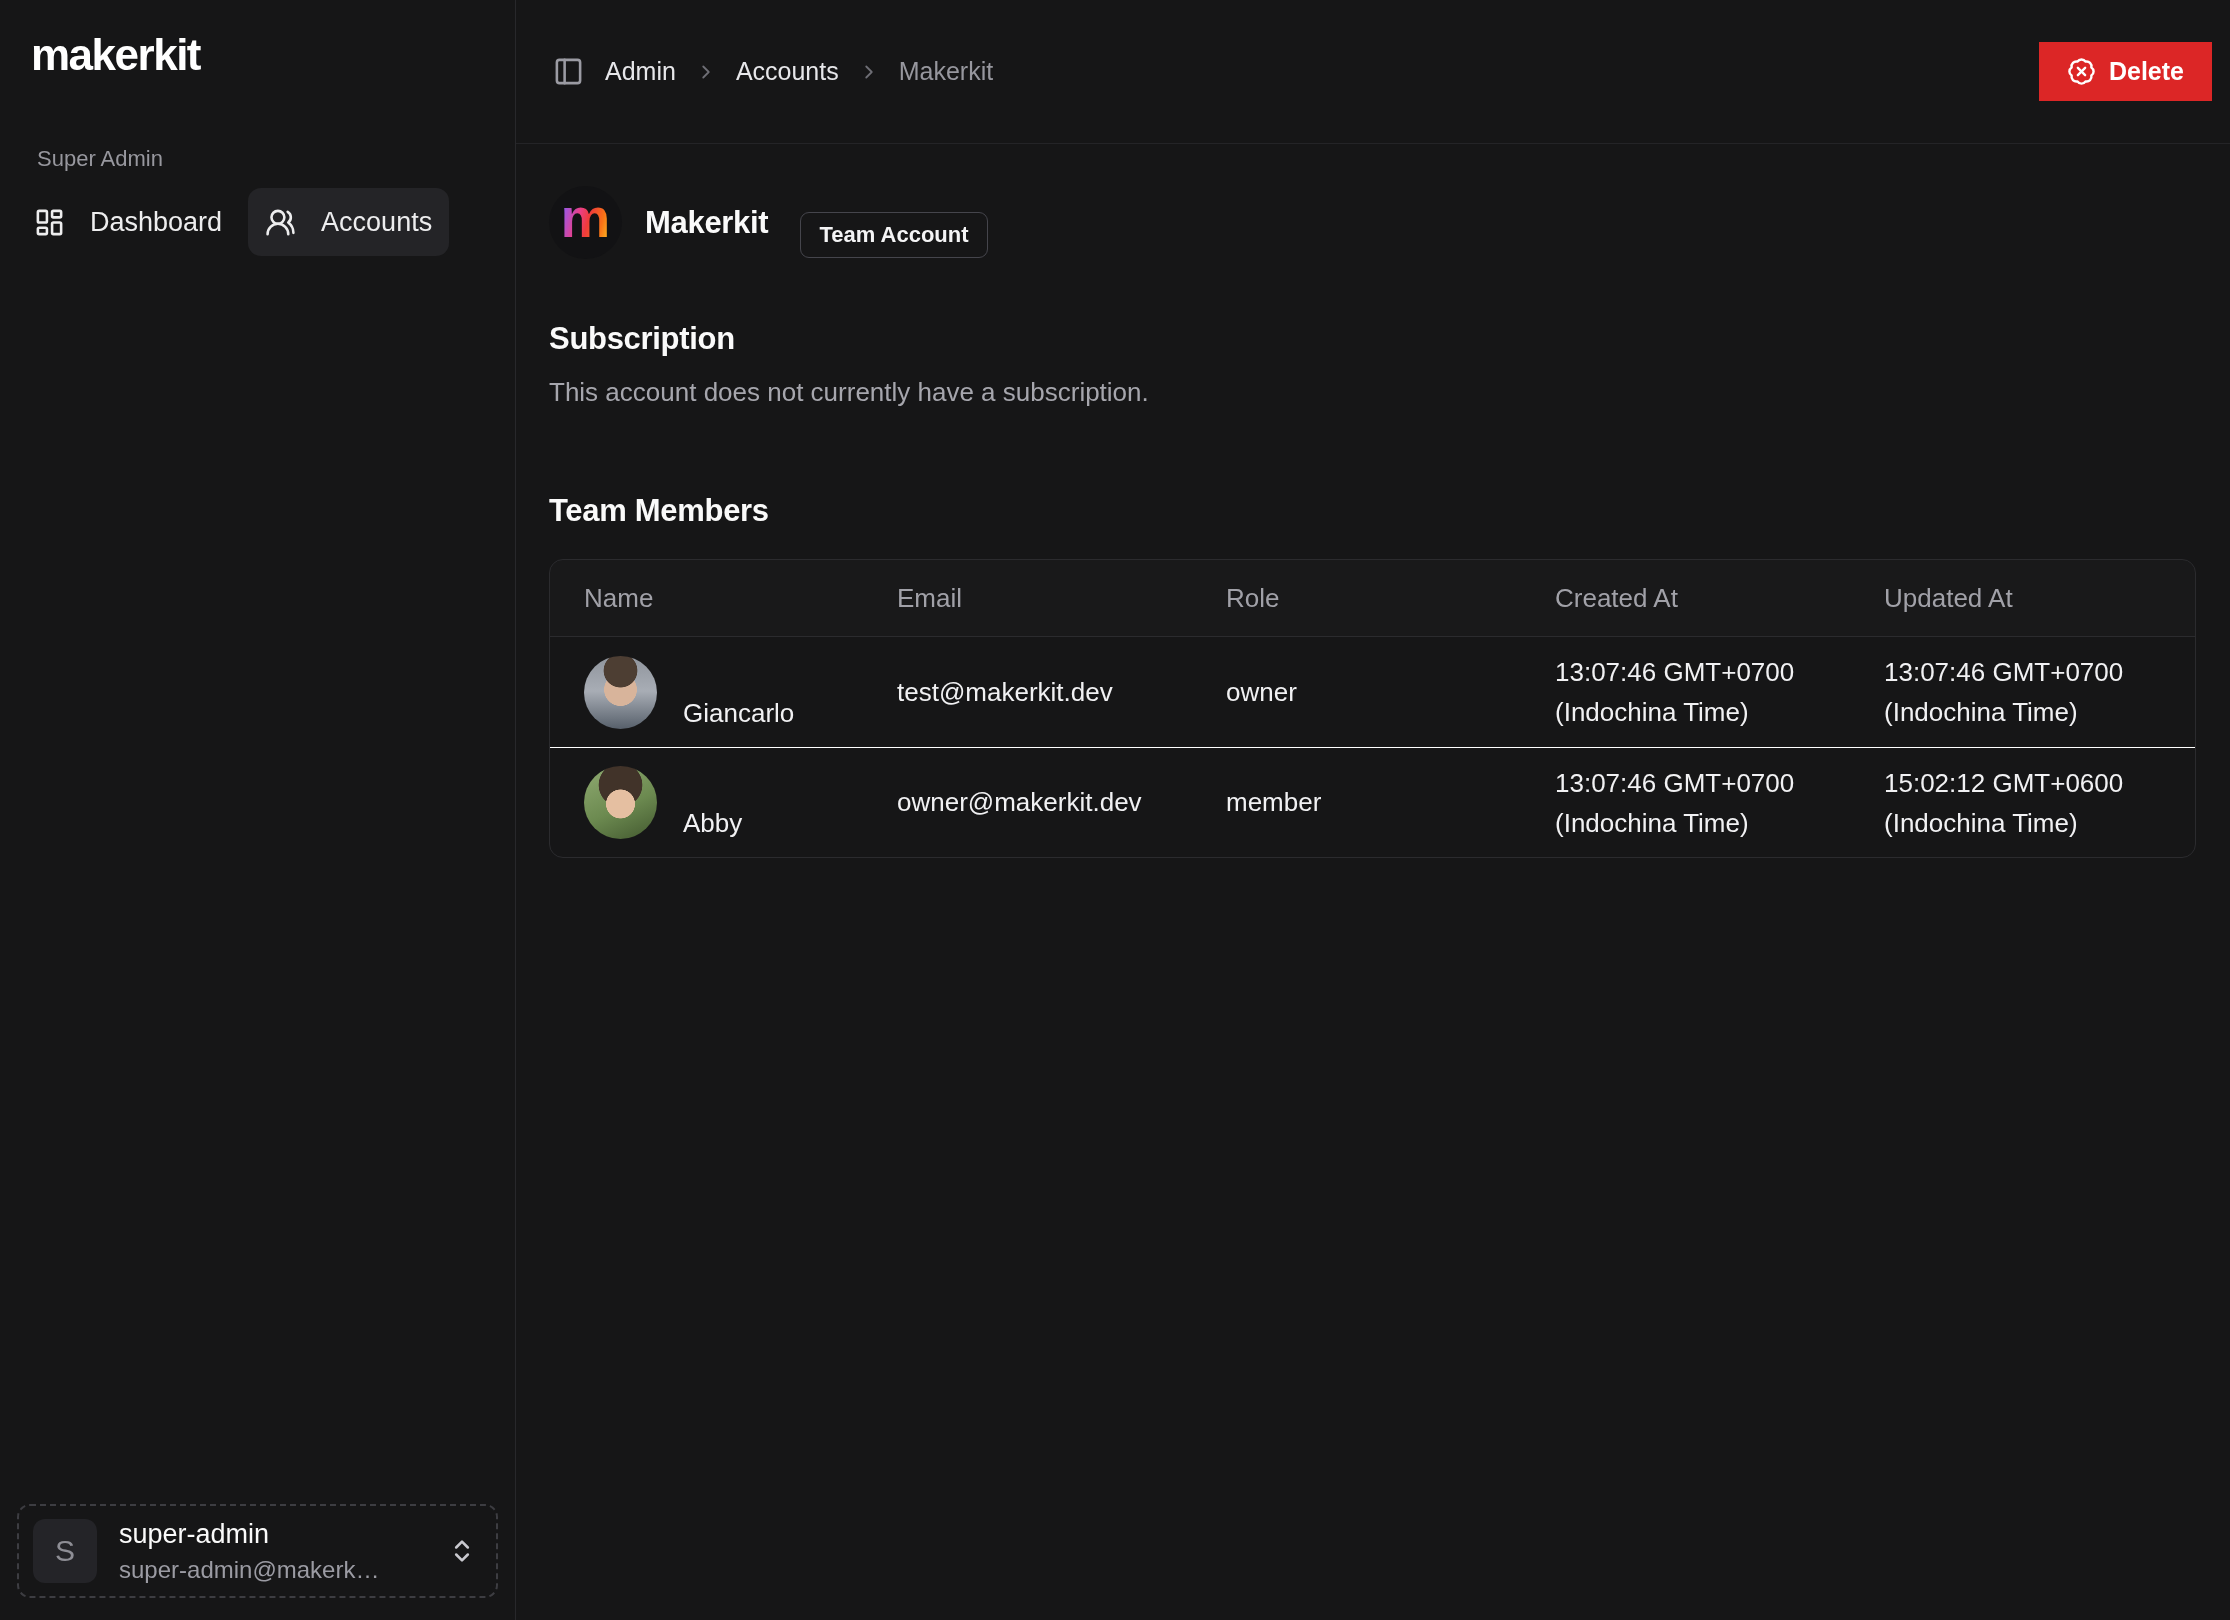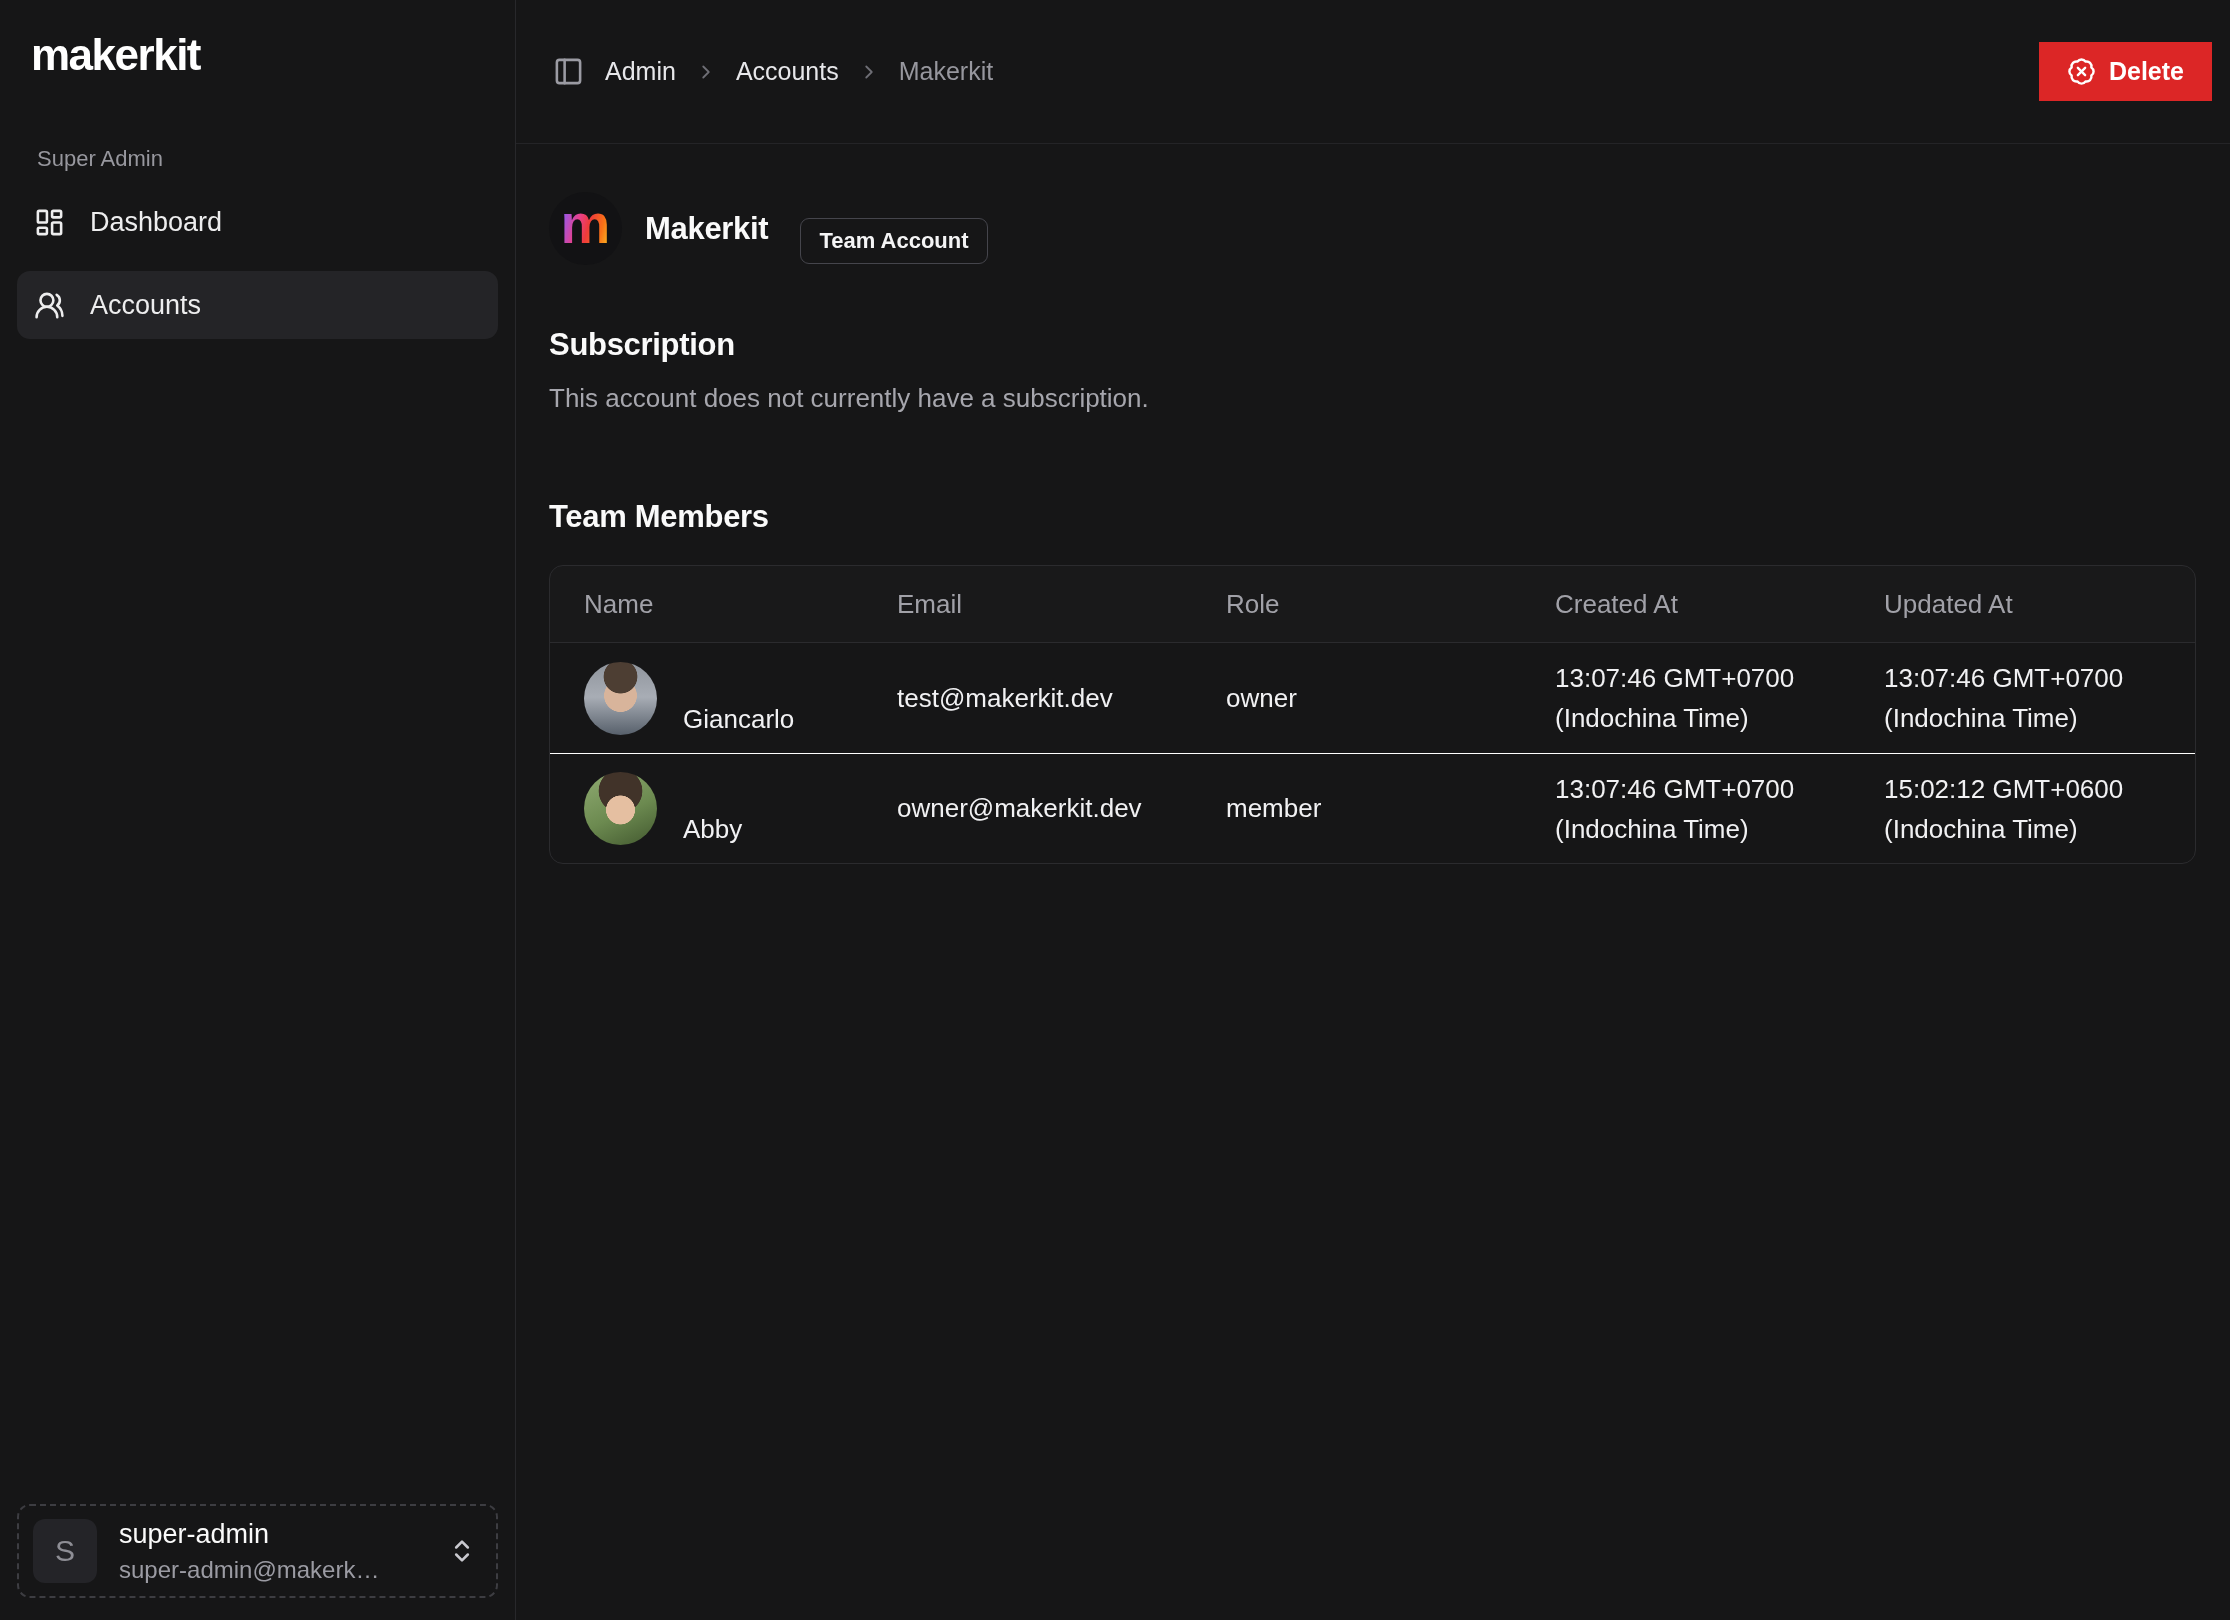--- a/index.html
+++ b/index.html
@@ -20,21 +20,21 @@
     position: relative;
   }
   .logo {
     font-size: 44px; font-weight: 700; letter-spacing: -1.5px;
     color: #ffffff; margin: 30px 0 0 31px;
   }
   .section-label {
     margin: 66px 0 16px 37px;
     font-size: 22px; color: #97979e;
   }
-  .nav { display: flex; flex-direction: column; gap: 15px; padding: 0 17px; }
+  .nav { display: flex; flex-direction: row; gap: 9px; padding: 0 17px; }
   .nav-item {
     display: flex; align-items: center; gap: 25px;
     height: 68px; padding: 0 17px; border-radius: 13px;
     font-size: 27px; color: #ededee; cursor: pointer;
   }
   .nav-item.active { background: #242427; }
   .nav-item svg { width: 31px; height: 31px; stroke: #ededee; }
 
   .sidebar-spacer { flex: 1; }
 
@@ -52,21 +52,21 @@
   }
   .user-chip .user-texts { flex: 1; min-width: 0; }
   .user-chip .user-name { font-size: 27px; color: #fafafa; margin-bottom: 6px; }
   .user-chip .user-email {
     font-size: 24px; color: #9b9ba3;
     white-space: nowrap; overflow: hidden;
   }
   .user-chip svg { width: 28px; height: 28px; stroke: #c9c9cf; flex: 0 0 auto; }
 
   
-  .main { flex: 1; display: flex; flex-direction: column; gap: 6px; }
+  .main { flex: 1; display: flex; flex-direction: column; }
   .topbar {
     height: 144px; flex: 0 0 144px;
     border-bottom: 1px solid #242427;
     display: flex; align-items: center;
     padding: 0 18px 0 37px;
   }
   .panel-toggle { cursor: pointer; }
   .panel-toggle svg { width: 31px; height: 31px; stroke: #9b9ba3; }
   .breadcrumb { display: flex; align-items: center; gap: 19px; margin-left: 21px; }
   .crumb { font-size: 25px; color: #e7e7ea; cursor: pointer; }

